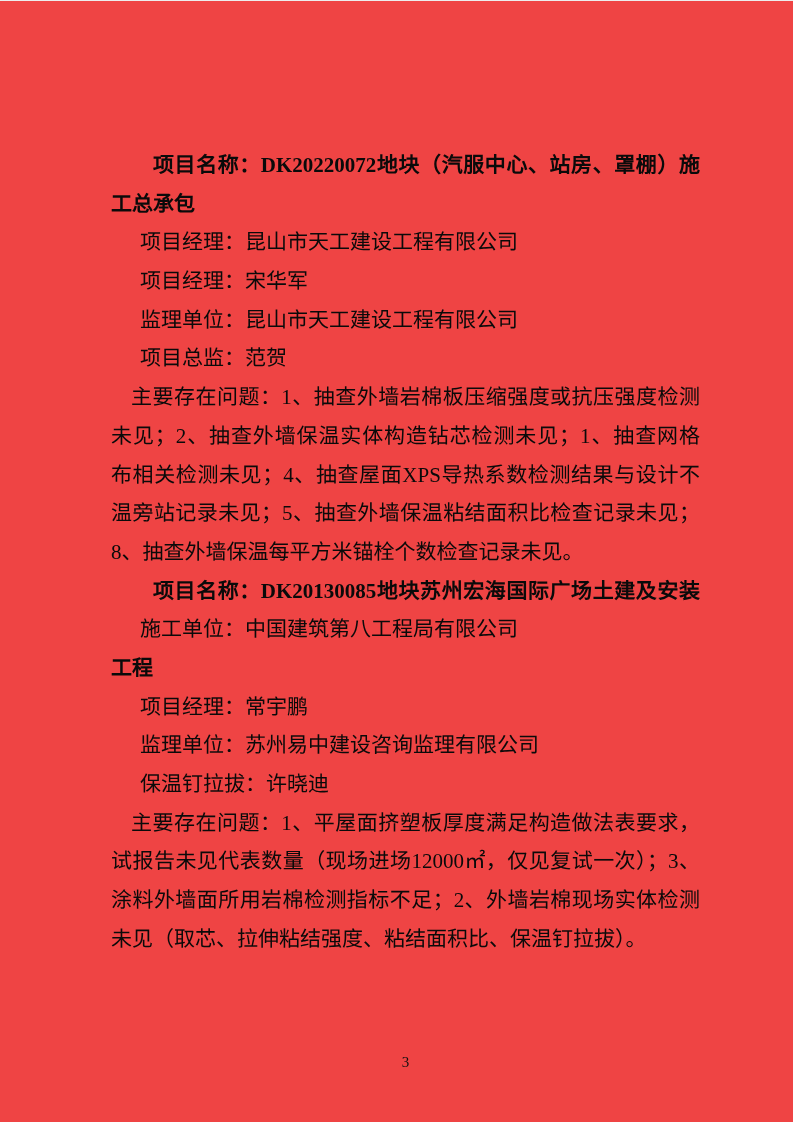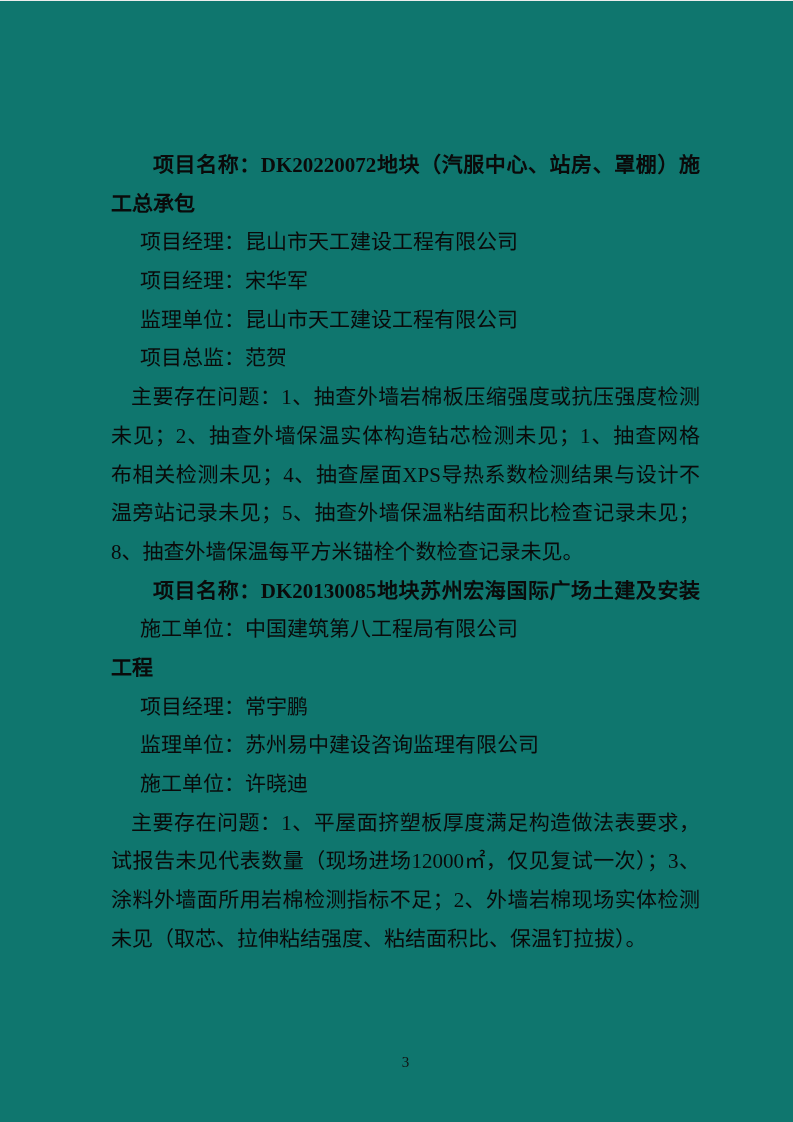--- a/index.html
+++ b/index.html
@@ -1,20 +1,20 @@
 <!DOCTYPE html>
 <html lang="zh-CN"><head>
 <meta charset="utf-8">
 <style>
   html, body { margin: 0; padding: 0; background: #ffffff; }
   .page {
     position: relative;
     width: 793px;
     height: 1122px;
-    background: #0f766e;
+    background: #ef4444;
     overflow: hidden;
     box-sizing: border-box;
     border-top: 1px solid #ededed;
     color: #0a0a0a;
     font-family: "Liberation Serif", "DejaVu Serif", serif;
   }
   .content {
     position: absolute;
     left: 111px;
     top: 145px;
@@ -64,21 +64,21 @@
       <div class="line fill">温旁站记录未见；5、抽查外墙保温粘结面积比检查记录未见；</div>
       <div class="line nofill">8、抽查外墙保温每平方米锚栓个数检查记录未见。</div>
     </div>
 
     <div>
       <div class="line title fill t-ind">项目名称：DK20130085地块苏州宏海国际广场土建及安装</div>
       <div class="line nofill f-ind">施工单位：中国建筑第八工程局有限公司</div>
       <div class="line title nofill">工程</div>
       <div class="line nofill f-ind">项目经理：常宇鹏</div>
       <div class="line nofill f-ind">监理单位：苏州易中建设咨询监理有限公司</div>
-      <div class="line nofill f-ind">施工单位：许晓迪</div>
+      <div class="line nofill f-ind">保温钉拉拔：许晓迪</div>
       <div class="line fill i-ind">主要存在问题：1、平屋面挤塑板厚度满足构造做法表要求，</div>
       <div class="line fill">试报告未见代表数量（现场进场12000㎡，仅见复试一次）；3、</div>
       <div class="line fill">涂料外墙面所用岩棉检测指标不足；2、外墙岩棉现场实体检测</div>
       <div class="line nofill">未见（取芯、拉伸粘结强度、粘结面积比、保温钉拉拔）。</div>
     </div>
 
   </div>
 
   <div class="page-number">3</div>
 </div>

